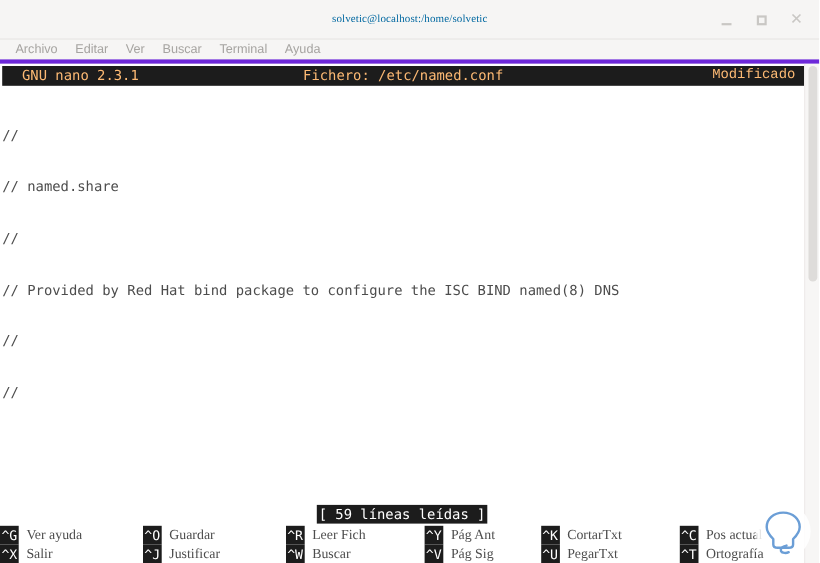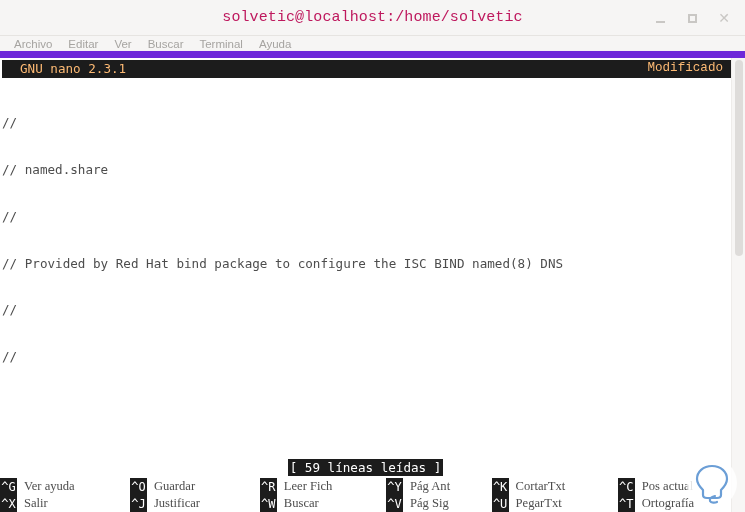--- a/index.html
+++ b/index.html
@@ -24,23 +24,23 @@
     position: relative;
     height: 36px;
     background: #f6f5f4;
     border-bottom: 1px solid #e6e4e1;
     display: flex;
     align-items: center;
     justify-content: center;
     box-sizing: border-box;
   }
   .titlebar-title {
-    font-family: Liberation Mono, monospace;
-    font-size: 15px;
-    color: #be185d;
+    font-family: Liberation Serif, serif;
+    font-size: 10px;
+    color: #0369a1;
     letter-spacing: 0.1px;
     white-space: nowrap;
   }
   .window-controls {
     position: absolute;
     right: 6px;
     top: 0;
     height: 36px;
     display: flex;
     align-items: center;
@@ -79,21 +79,21 @@
     font-family: "DejaVu Sans", sans-serif;
     font-size: 14px;
     font-weight: bold;
     color: #c9c7c4;
   }
 
   
   .menubar {
     height: 22px;
     background: #f6f5f4;
-    border-bottom: 7px solid #6d28d9;
+    border-bottom: 4px solid #6d28d9;
     display: flex;
     align-items: center;
     padding-left: 6px;
     box-sizing: border-box;
   }
   .menu-item {
     font-family: "Liberation Sans", sans-serif;
     font-size: 11.5px;
     color: #a6a4a1;
     padding: 0 8px;
@@ -274,20 +274,21 @@
     <div class="menu-item">Ver</div>
     <div class="menu-item">Buscar</div>
     <div class="menu-item">Terminal</div>
     <div class="menu-item">Ayuda</div>
   </div>
 
   <div class="terminal">
 
     <div class="nano-titlebar">
       <span class="nano-version">GNU nano 2.3.1</span>
+      <span class="nano-file">Fichero: /etc/named.conf</span>
       <span class="nano-mod">Modificado</span>
     </div>
 
     <div class="editor">
       <div class="eline">//</div>
       <div class="eline">// named.share</div>
       <div class="eline">//</div>
       <div class="eline">// Provided by Red Hat bind package to configure the ISC BIND named(8) DNS</div>
       <div class="eline">//</div>
       <div class="eline">//</div>

